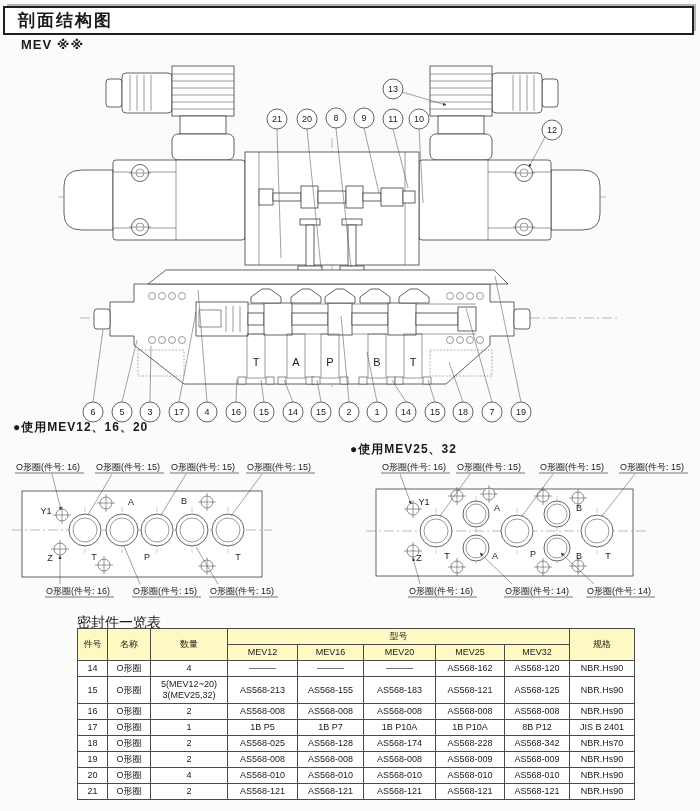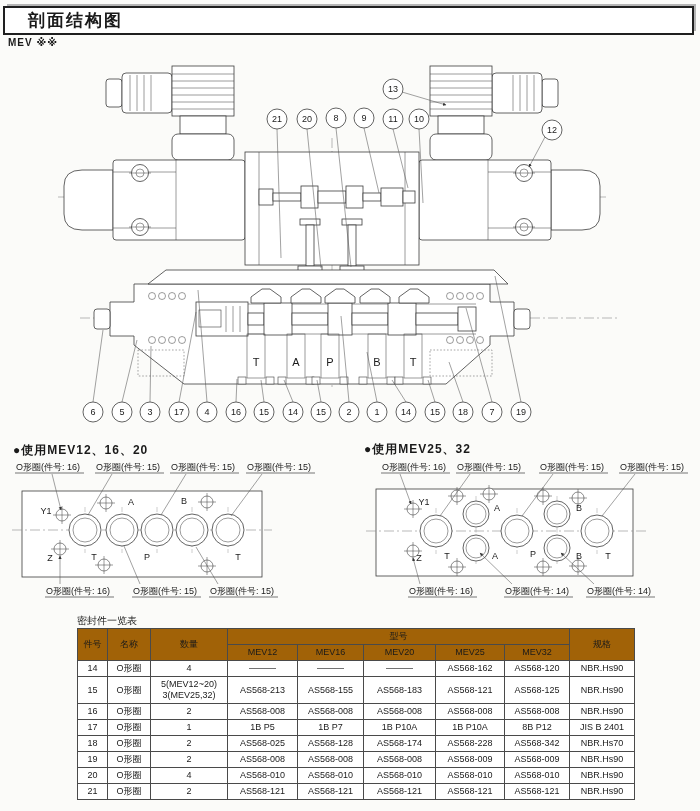--- a/index.html
+++ b/index.html
@@ -10,27 +10,27 @@
     overflow:hidden;
   }
   .abs{position:absolute;}
   #hdr-box{
     left:3px;top:6px;width:687px;height:25px;
     border:2px solid #1f1f1f;background:#fff;
     box-shadow:3px -3px 0 -1px #b5b5b5;
   }
   #hdr-box .t{
     display:block;font-size:17px;font-weight:bold;letter-spacing:2px;
-    line-height:25px;padding-left:23px;
+    line-height:25px;padding-left:13px;
   }
-  #subtitle{left:8px;top:37px;font-size:10px;font-weight:bold;letter-spacing:1px;}
+  #subtitle{left:21px;top:37px;font-size:13px;font-weight:bold;letter-spacing:1px;}
   .sec-title{font-size:12px;font-weight:bold;letter-spacing:1px;}
-  #sec-title-left{left:13px;top:442px;}
-  #sec-title-right{left:364px;top:441px;text-align:right;}
-  #tbl-title{left:77px;top:614px;font-size:10px;}
+  #sec-title-left{left:13px;top:419px;}
+  #sec-title-right{left:350px;top:441px;text-align:right;}
+  #tbl-title{left:77px;top:614px;font-size:14px;}
   svg{position:absolute;display:block;}
   .lnt{fill:none;stroke:#4a4a4a;stroke-width:0.55;}
   .fw{fill:#ffffff;stroke:#3c3c3c;stroke-width:0.8;}
   .fwt{fill:#ffffff;stroke:#3c3c3c;stroke-width:0.6;}
   .cl{fill:none;stroke:#8a8a8a;stroke-width:0.6;stroke-dasharray:10 3 2 3;}
   .cl2{fill:none;stroke:#9a9a9a;stroke-width:0.5;stroke-dasharray:5 2 1.5 2;}
   .dot{fill:none;stroke:#6a6a6a;stroke-width:0.6;stroke-dasharray:1.6 1.8;}
   .ldr{fill:none;stroke:#555;stroke-width:0.55;}
   .ul{stroke:#3c3c3c;stroke-width:0.7;}
   text{fill:#1a1a1a;}
@@ -42,21 +42,21 @@
   #seal-table{
     left:77px;top:628px;width:557px;
     border-collapse:collapse;table-layout:fixed;
     font-size:9px;background:#fff;
   }
   #seal-table th,#seal-table td{
     border:1px solid #4a4a4a;text-align:center;vertical-align:middle;
     padding:2px 0;line-height:11px;white-space:pre-line;
     overflow:hidden;font-weight:normal;
   }
-  #seal-table thead th{background:#a16207;}
+  #seal-table thead th{background:#fef9c3;}
 </style>
 </head>
 <body>
 
 <div class="abs" id="hdr-box">
   <span class="t">剖面结构图</span>
 </div>
 <div class="abs" id="subtitle">MEV ※※</div>
 
 <svg width="700" height="392" viewBox="0 0 700 392" style="left:0;top:55px;">

